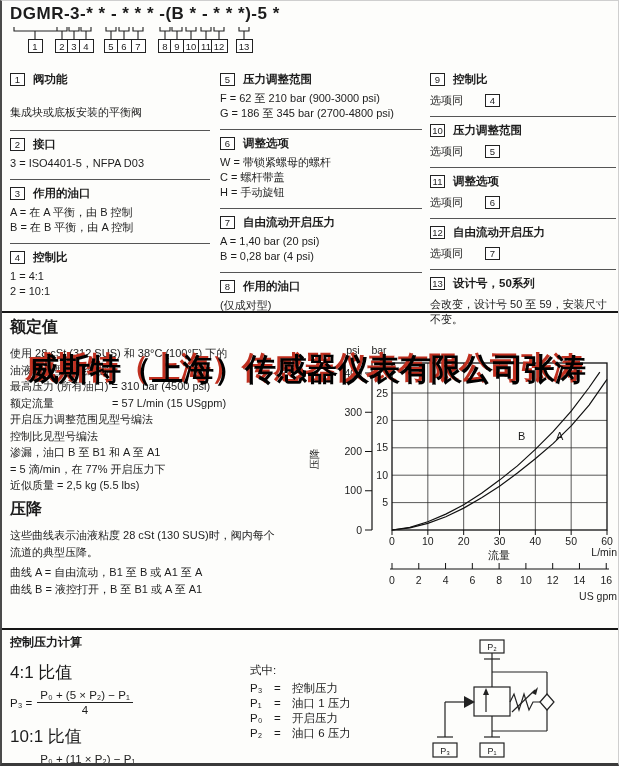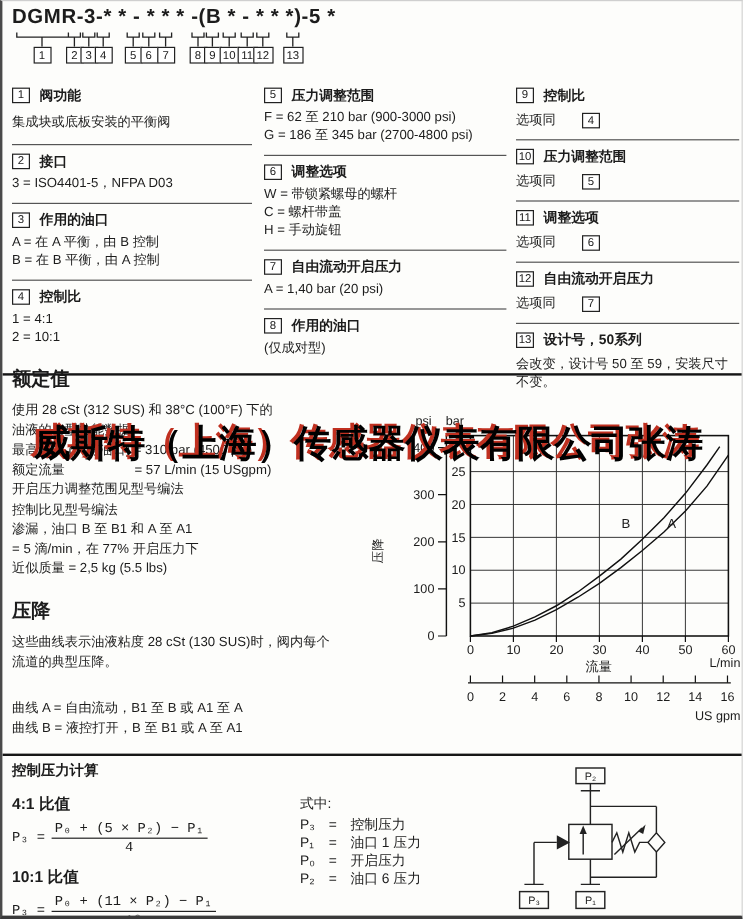--- a/index.html
+++ b/index.html
@@ -22,41 +22,41 @@
   .col { position:absolute; top:66px; }
   #col-left { left:8px;  width:200px; }
   #col-mid  { left:218px; width:202px; }
   #col-right{ left:428px; width:186px; }
   .ititle { font-size:11.5px; font-weight:bold; margin:5px 0 4px; display:flex; align-items:center; }
   .numbox { width:15px; height:13px; margin-right:8px; flex:0 0 auto; }
   .line { font-size:11px; line-height:15px; }
   .refline { display:flex; align-items:center; gap:22px; margin-top:2px; }
   .refline .numbox { margin-right:0; }
   hr.sep { border:none; border-top:1px solid #555; margin:8px 0 6px; }
-  #col-left .item:first-child .line { margin-top:8px; margin-bottom:10px; }
+  #col-left .item:first-child .line { margin-top:18px; margin-bottom:10px; }
   #col-mid .item .line:first-of-type { margin-top:2px; }
   #col-right .ititle { margin-bottom:6px; }
   .rule { position:absolute; left:0; width:619px; background:#161616; }
   .rule1 { top:310px; height:2px; }
   .rule2 { top:627px; height:2px; }
-  .rated { position:absolute; left:8px; top:305px; width:300px; }
+  .rated { position:absolute; left:8px; top:316px; width:300px; }
   .rated h2, .pdrop h2 { font-size:16px; font-weight:bold; margin-bottom:7px; }
   .rated .line, .pdrop .line { font-size:11px; line-height:16.5px; white-space:pre-wrap; }
   .pdrop { position:absolute; left:8px; top:498px; width:316px; }
-  .pdrop .legend { margin-top:22px; }
+  .pdrop .legend { margin-top:4px; }
   #chart { position:absolute; left:300px; top:338px; }
   .watermark {
     position:absolute; left:26px; top:348px; z-index:6;
     font-size:31px; font-weight:bold; white-space:nowrap; letter-spacing:0;
     pointer-events:none;
   }
   .calc { position:absolute; left:8px; top:633px; width:230px; }
   .calc h3 { font-size:12px; font-weight:bold; margin-bottom:10px; }
-  .ratio { font-size:13px; font-weight:bold; margin:9px 0 5px; }
-  .formula { display:flex; align-items:center; gap:5px; font-size:11.5px;font-family:Liberation Mono, monospace; }
+  .ratio { font-size:17px; font-weight:normal; margin:9px 0 5px; }
+  .formula { display:flex; align-items:center; gap:5px; font-size:11.5px; }
   .frac { display:inline-block; text-align:center; }
   .frac .num { display:block; border-bottom:1px solid #222; padding:0 3px 1px; }
   .frac .den { display:block; padding-top:1px; }
   .where { position:absolute; left:248px; top:662px; font-size:11.5px; line-height:15px; }
   .where .wlabel { margin-bottom:3px; }
   .defrow { display:flex; }
   .defrow .sym { width:24px; }
   .defrow .eq  { width:18px; }
   #schematic { position:absolute; left:420px; top:632px; }
   svg text { font-family:"Liberation Sans", sans-serif; fill:#1c1c1c; }
@@ -139,20 +139,21 @@
         <div class="line">C = 螺杆带盖</div>
         <div class="line">H = 手动旋钮</div>
       </div>
       <hr class="sep">
       <div class="item">
         <div class="ititle">
           <span class="numbox">7</span>
           <span class="ttl">自由流动开启压力</span>
         </div>
         <div class="line">A = 1,40 bar (20 psi)</div>
+        <div class="line">B = 0,28 bar  (4 psi)</div>
       </div>
       <hr class="sep">
       <div class="item">
         <div class="ititle">
           <span class="numbox">8</span>
           <span class="ttl">作用的油口</span>
         </div>
         <div class="line">(仅成对型)</div>
       </div>
     </div>

